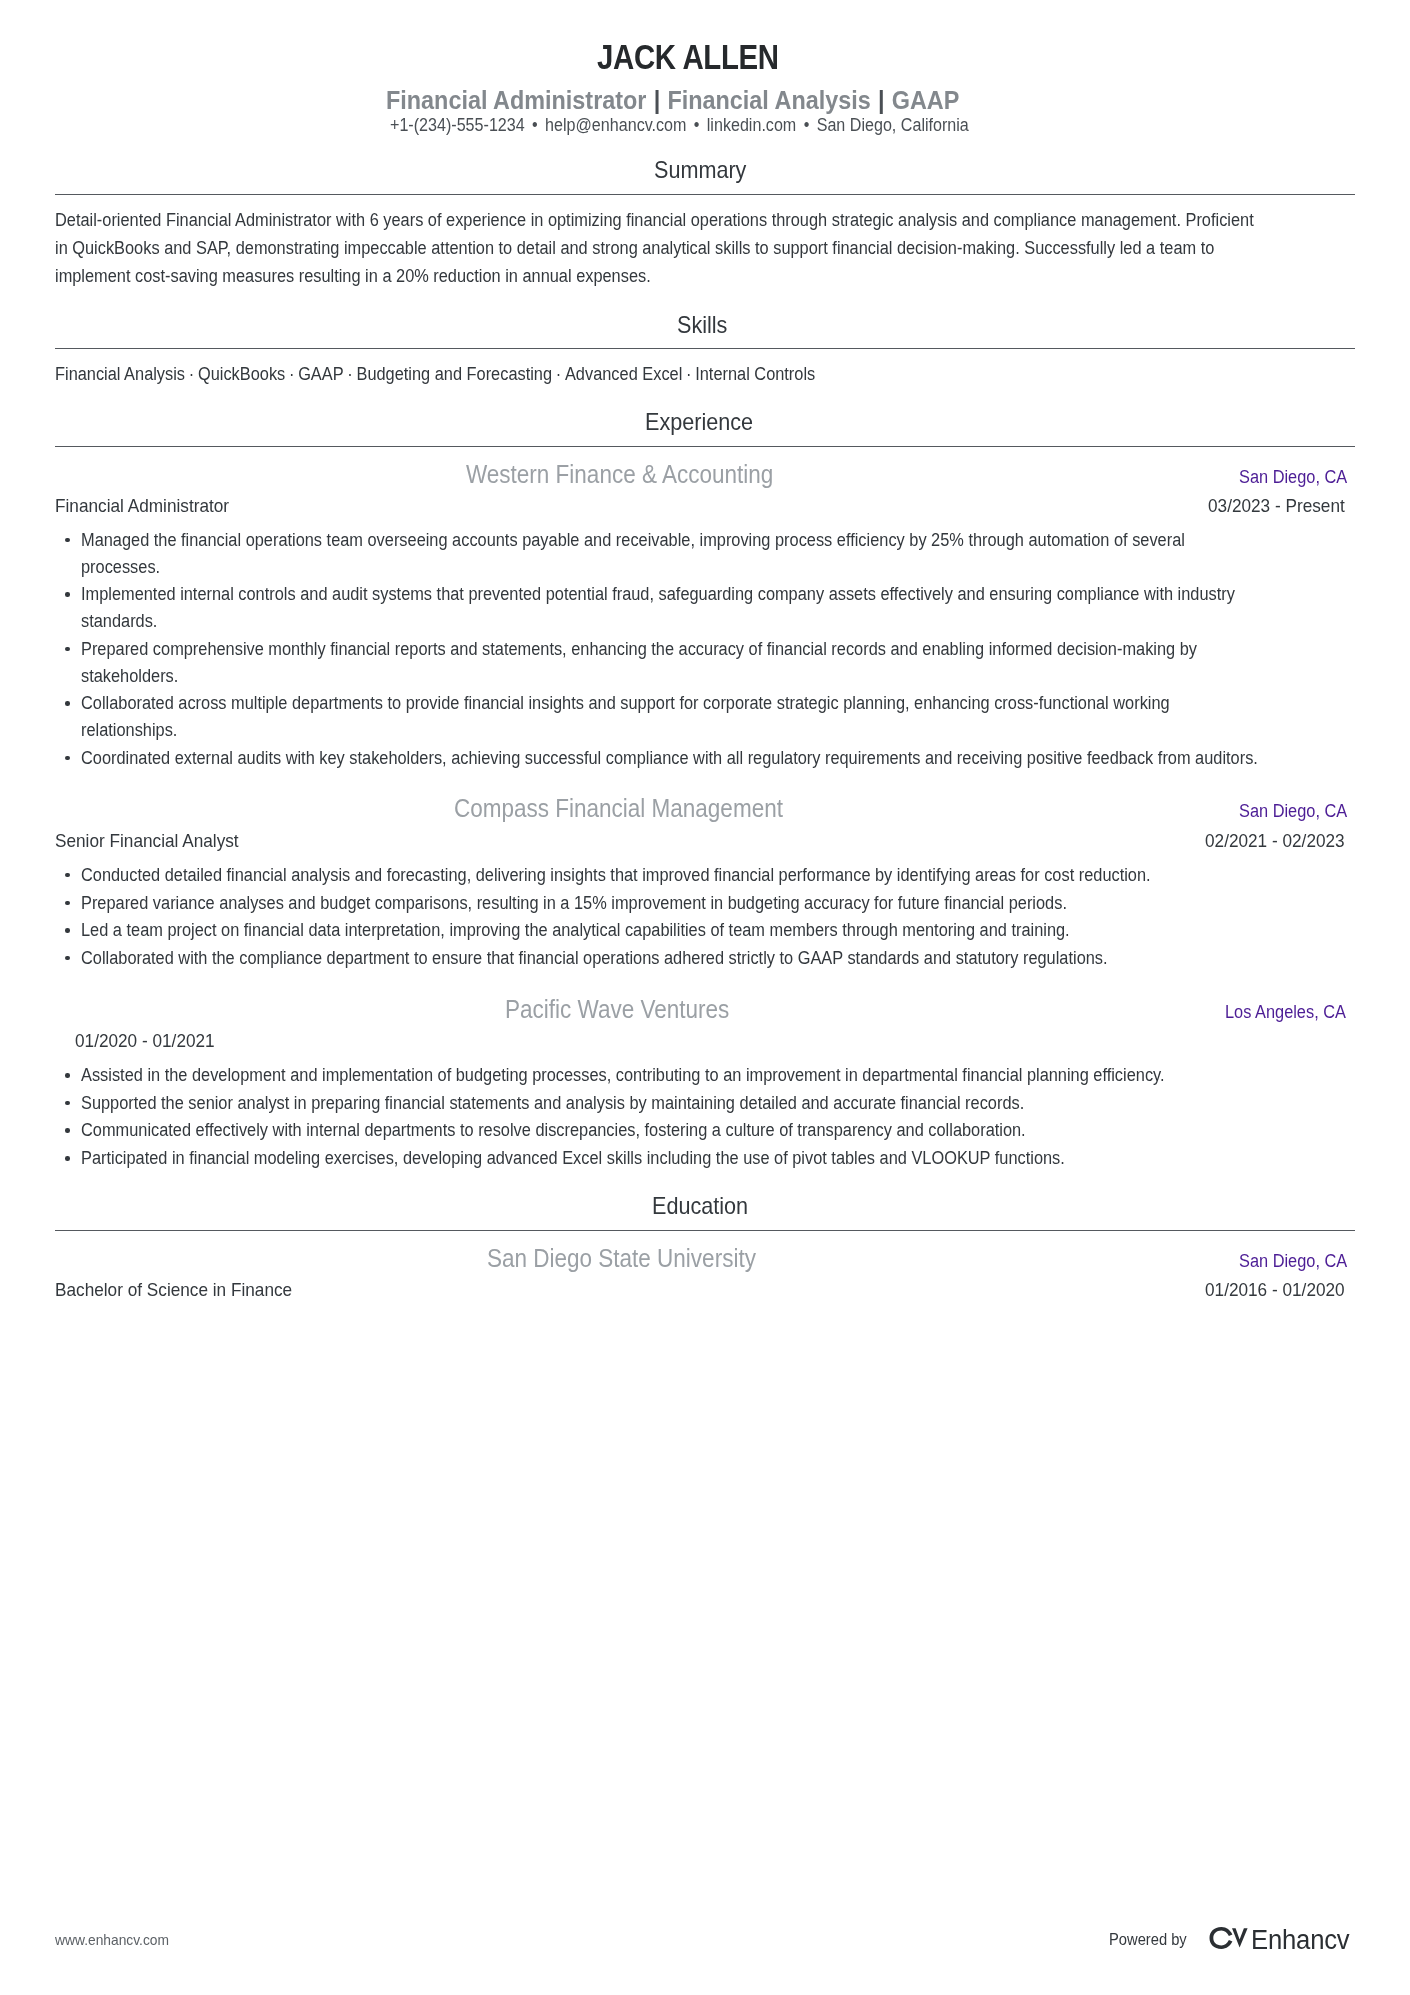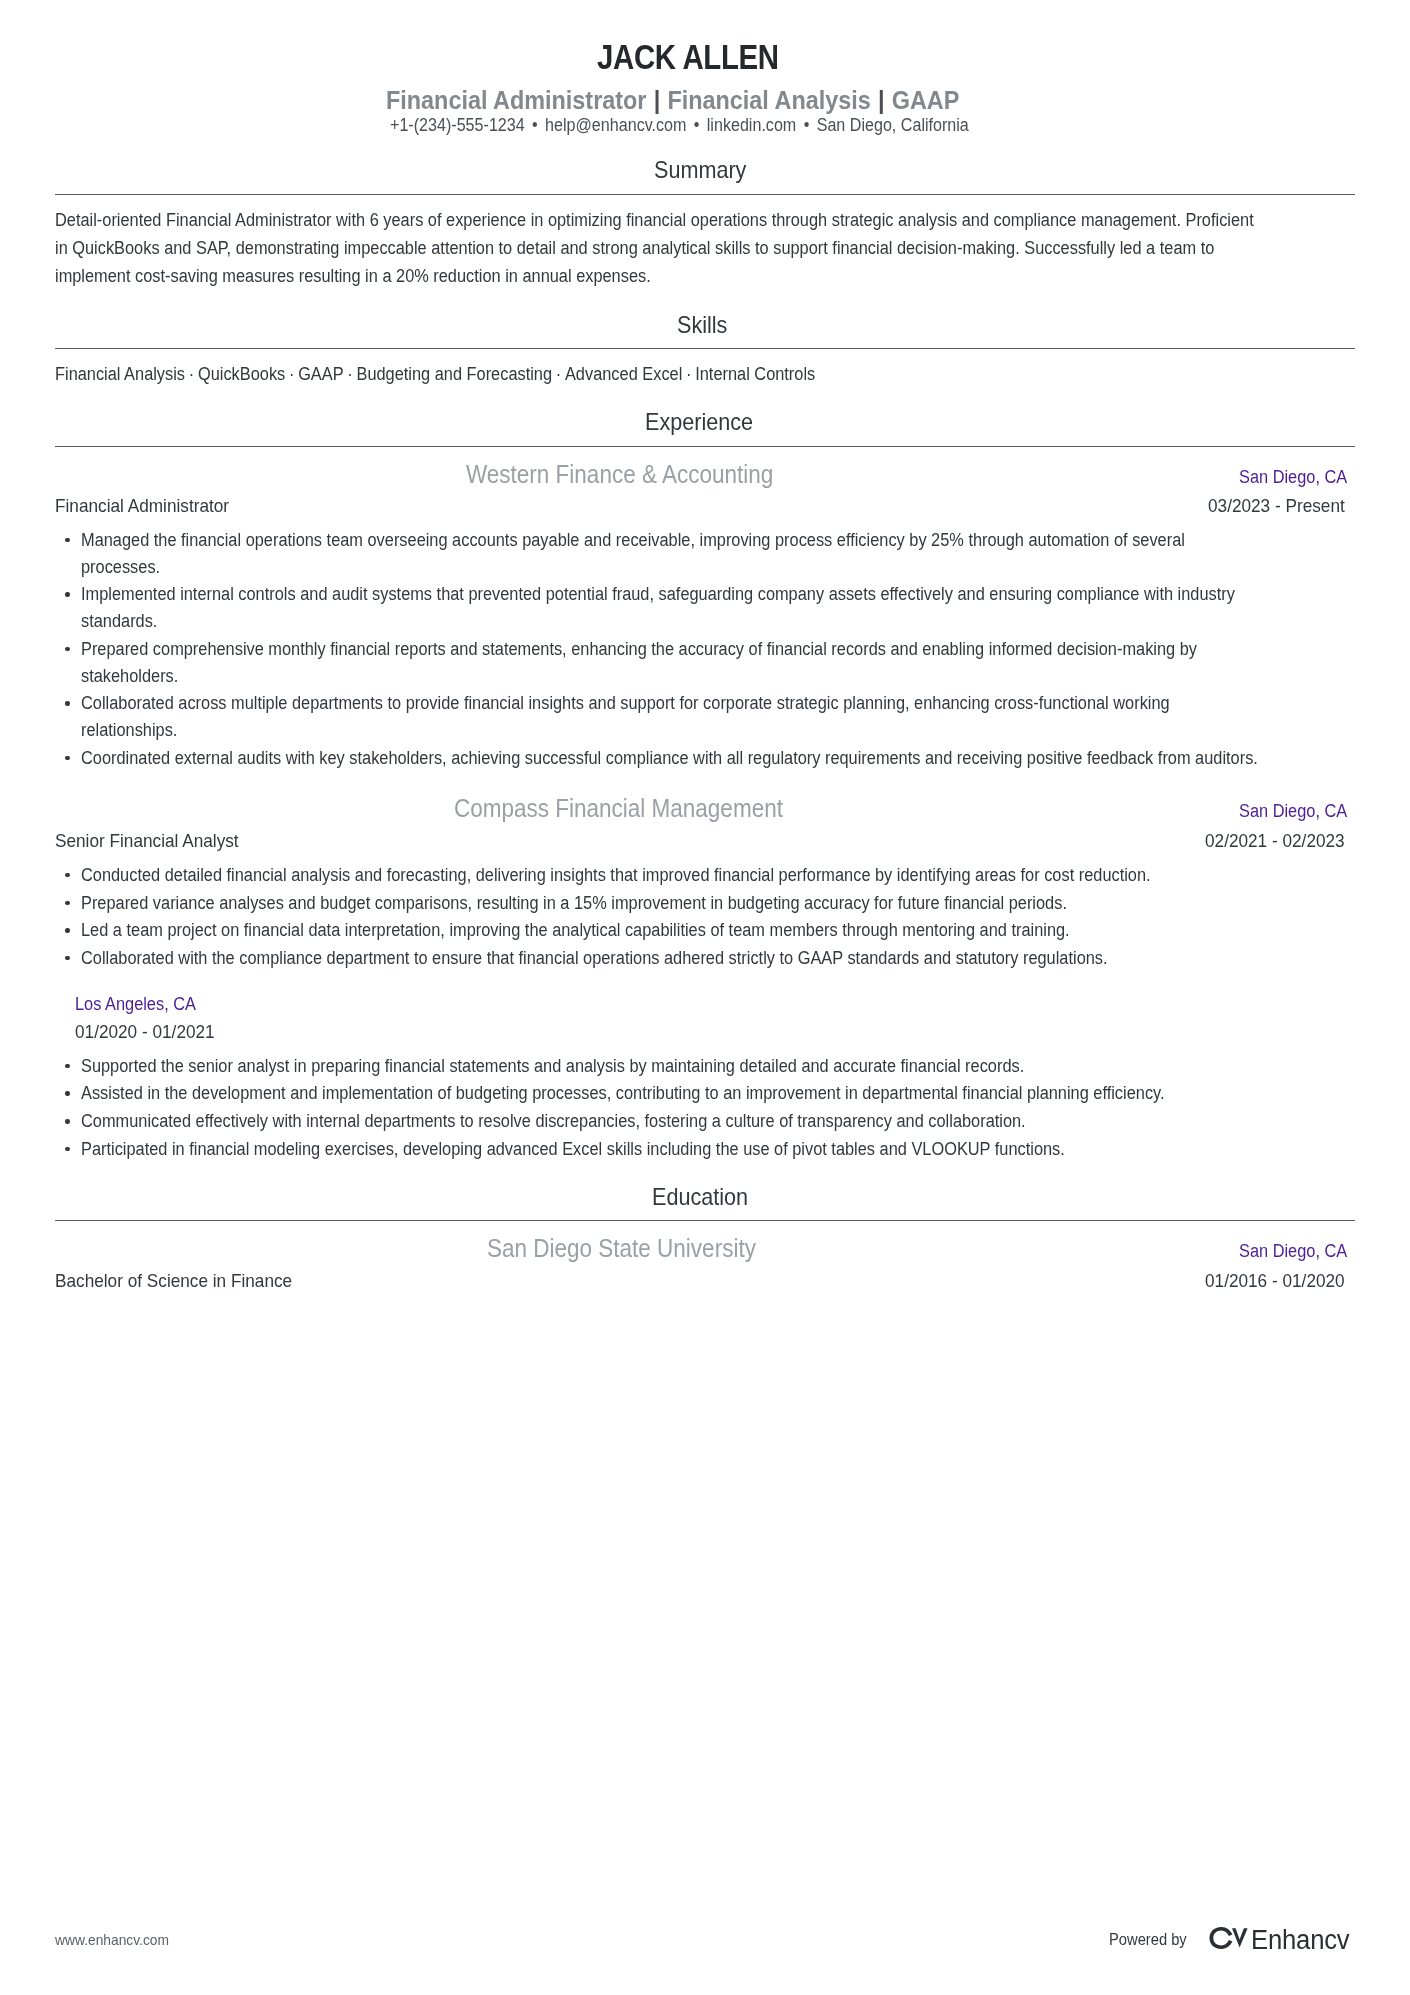--- a/index.html
+++ b/index.html
@@ -265,28 +265,29 @@
           </div>
           <ul class="bullets">
             <li><span class="cond">Conducted detailed financial analysis and forecasting, delivering insights that improved financial performance by identifying areas for cost reduction.</span></li>
             <li><span class="cond">Prepared variance analyses and budget comparisons, resulting in a 15% improvement in budgeting accuracy for future financial periods.</span></li>
             <li><span class="cond">Led a team project on financial data interpretation, improving the analytical capabilities of team members through mentoring and training.</span></li>
             <li><span class="cond">Collaborated with the compliance department to ensure that financial operations adhered strictly to GAAP standards and statutory regulations.</span></li>
           </ul>
         </div>
         <div class="entry">
           <div class="entry-row">
+            <div class="entry-left org-name"><span class="cond">Pacific Wave Ventures</span></div>
             <div class="entry-right org-location"><span class="cond">Los Angeles, CA</span></div>
           </div>
           <div class="entry-row">
             <div class="entry-right role-dates"><span class="cond">01/2020 - 01/2021</span></div>
           </div>
           <ul class="bullets">
+            <li><span class="cond">Assisted in the development and implementation of budgeting processes, contributing to an improvement in departmental financial planning efficiency.</span></li>
             <li><span class="cond">Supported the senior analyst in preparing financial statements and analysis by maintaining detailed and accurate financial records.</span></li>
-            <li><span class="cond">Assisted in the development and implementation of budgeting processes, contributing to an improvement in departmental financial planning efficiency.</span></li>
             <li><span class="cond">Communicated effectively with internal departments to resolve discrepancies, fostering a culture of transparency and collaboration.</span></li>
             <li><span class="cond">Participated in financial modeling exercises, developing advanced Excel skills including the use of pivot tables and VLOOKUP functions.</span></li>
           </ul>
         </div>
       </div>
   </div>
 
   <div class="section">
     <div class="section-title"><span class="cond">Education</span></div>
     <hr class="rule">

